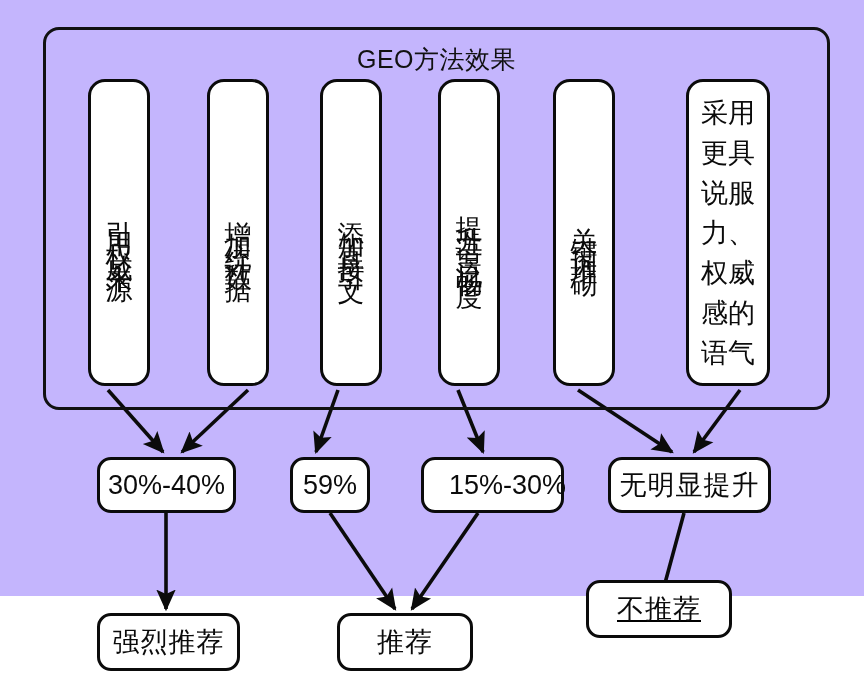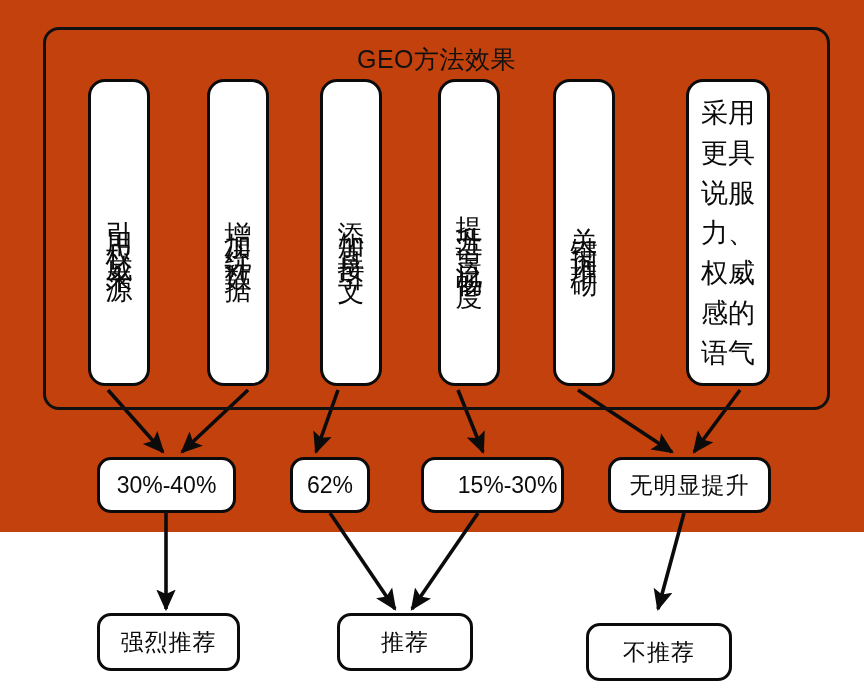--- a/index.html
+++ b/index.html
@@ -9,22 +9,22 @@
   }
   body {
     width: 864px;
     height: 700px;
     font-family: "Liberation Sans", "DejaVu Sans", sans-serif;
     overflow: hidden;
   }
   #canvas {
     position: relative;
     width: 864px;
-    height: 532px;
-    background: #c2410c;
+    height: 596px;
+    background: #c4b5fd;
   }
   #edges {
     position: absolute;
     left: 0;
     top: 0;
     width: 864px;
     height: 700px;
     pointer-events: none;
   }
 
@@ -92,21 +92,21 @@
     position: absolute;
     border: 3.5px solid #0b0b0b;
     border-radius: 14px;
     box-sizing: border-box;
     background: #ffffff;
     display: flex;
     align-items: center;
     justify-content: center;
   }
   .rbox-label {
-    font-size: 23px;
+    font-size: 27px;
     line-height: 30px;
     color: #0b0b0b;
     white-space: nowrap;
   }
   .rbox-label.cjk {
     letter-spacing: 1px;
   }
 </style>
 </head>
 <body>
@@ -161,36 +161,36 @@
 
   <div class="vbox wide" style="left:686px; top:79px; width:84px; height:307px;">
     <span class="vbox-label">采用更具说服力、权威感的语气</span>
   </div>
 
   <div class="rbox" style="left:97px; top:457px; width:139px; height:56px;">
     <span class="rbox-label">30%-40%</span>
   </div>
 
   <div class="rbox" style="left:290px; top:457px; width:80px; height:56px;">
-    <span class="rbox-label">62%</span>
+    <span class="rbox-label">59%</span>
   </div>
 
   <div class="rbox" style="left:421px; top:457px; width:143px; height:56px;padding-left:30px;">
     <span class="rbox-label">15%-30%</span>
   </div>
 
   <div class="rbox" style="left:608px; top:457px; width:163px; height:56px;">
     <span class="rbox-label cjk">无明显提升</span>
   </div>
 
   <div class="rbox" style="left:337px; top:613px; width:136px; height:58px;">
     <span class="rbox-label cjk">推荐</span>
   </div>
 
   <div class="rbox" style="left:97px; top:613px; width:143px; height:58px;">
     <span class="rbox-label cjk">强烈推荐</span>
   </div>
 
-  <div class="rbox" style="left:586px; top:623px; width:146px; height:58px;">
+  <div class="rbox" style="left:586px; top:580px; width:146px; height:58px;text-decoration:underline;">
     <span class="rbox-label cjk">不推荐</span>
   </div>
 
 </div>
 
 </body></html>

